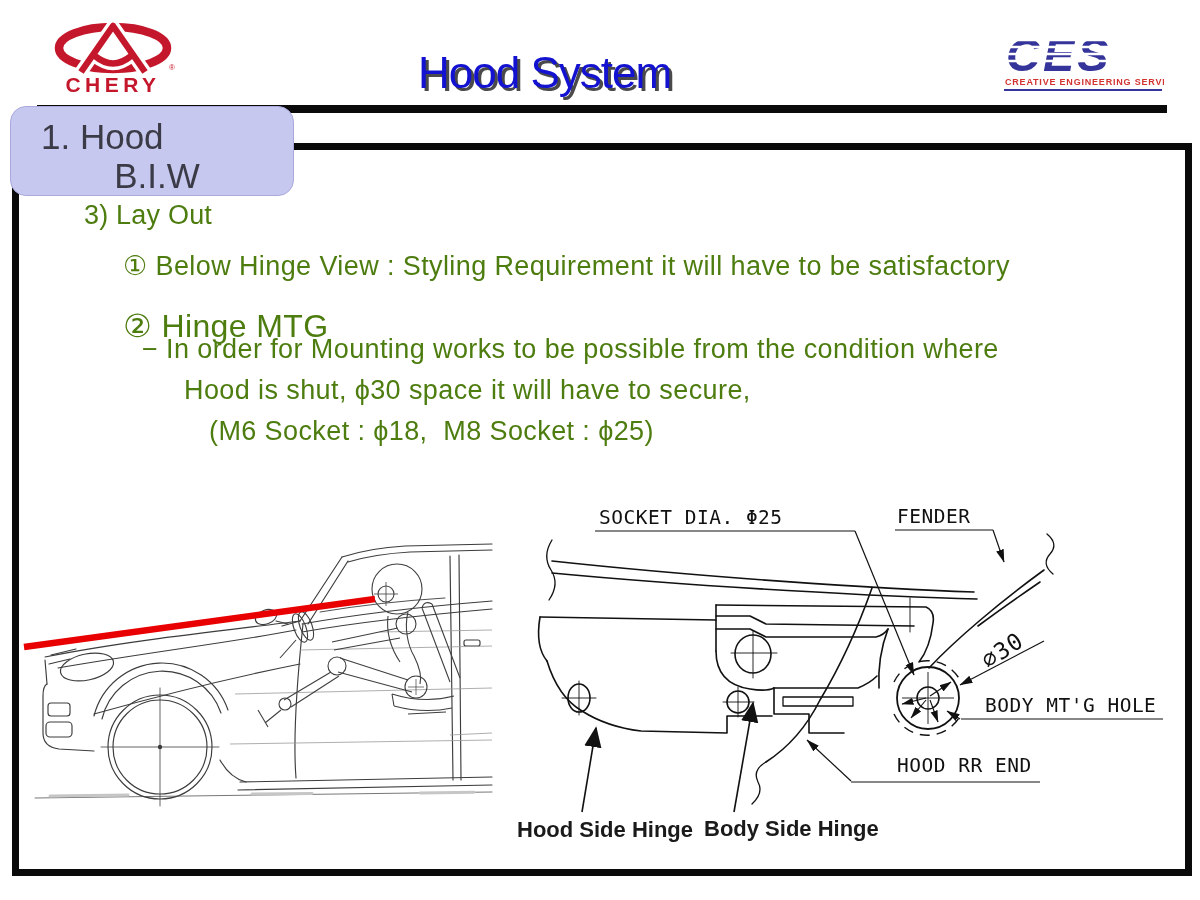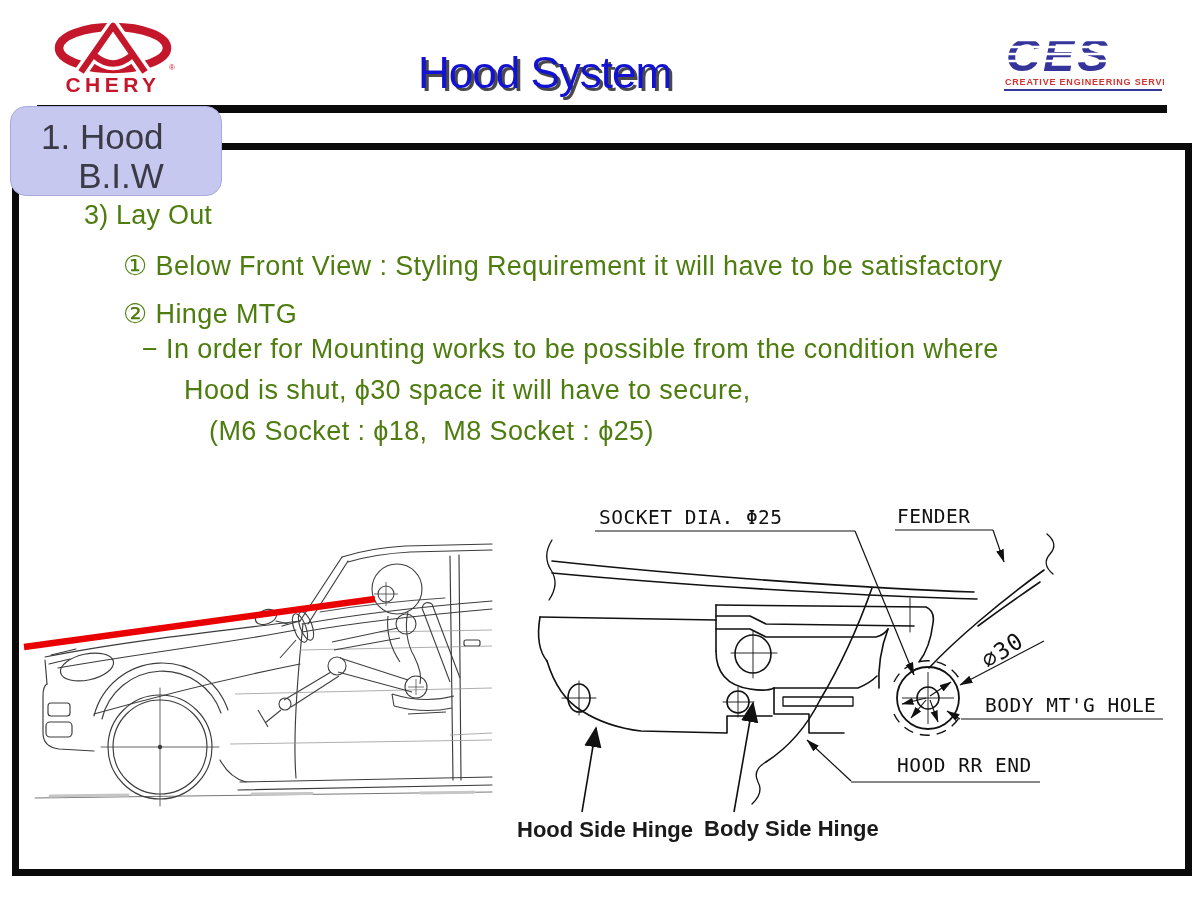--- a/index.html
+++ b/index.html
@@ -20,33 +20,33 @@
   .header-rule{left:37px;top:105px;width:1130px;height:8px;background:#0a0a0a;}
 
   
   .frame{
     left:12px;top:143px;width:1180px;height:733px;
     border:7px solid #0a0a0a;box-sizing:border-box;background:transparent;
   }
 
   
   .tag-box{
-    left:10px;top:106px;width:212px;height:90px;
+    left:10px;top:106px;width:284px;height:90px;
     background:#c7c8ef;border:1px solid #a9aadc;border-radius:16px;
     box-sizing:border-box;padding-top:10px;z-index:6;
     color:#3b3b47;font-size:35px;line-height:39px;font-weight:500;
   }
   .tag-line1{padding-left:30px;white-space:pre;}
   .tag-line2{padding-left:10px;white-space:pre;text-align:center;}
 
   
   .bodyline{white-space:pre;color:#4d7c0f;}
   .heading   {left:84px; top:200px;font-size:27px;letter-spacing:0.2px;}
   .item-1    {left:123px;top:250px;font-size:27px;letter-spacing:0.4px;}
-  .item-2    {left:123px;top:298px;font-size:27px;letter-spacing:0.4px;text-align:center;}
+  .item-2    {left:123px;top:307px;font-size:32px;letter-spacing:0.4px;text-align:center;}
   .note-1    {left:142px;top:334px;font-size:27px;letter-spacing:0.4px;}
   .note-2    {left:184px;top:375px;font-size:27px;letter-spacing:0.4px;}
   .note-3    {left:197px;top:416px;font-size:27px;letter-spacing:0.4px;margin-left:12px;}
 
   svg text{user-select:none;}
   .cad{font-family:"DejaVu Sans Mono",monospace;fill:#111;}
   .boldlbl{font-family:"Liberation Sans","DejaVu Sans",sans-serif;font-weight:600;fill:#1a1a1a;}
 </style>
 </head>
 <body>
@@ -82,21 +82,21 @@
 <div class="abs header-rule"></div>
 
 <div class="abs frame"></div>
 
 <div class="abs tag-box">
   <div class="tag-line1">1. Hood</div>
   <div class="tag-line2">B.I.W</div>
 </div>
 
 <div class="abs bodyline heading">3) Lay Out</div>
-<div class="abs bodyline item-1">① Below Front View : Styling Requirement it will have to be satisfactory</div>
+<div class="abs bodyline item-1">① Below Hinge View : Styling Requirement it will have to be satisfactory</div>
 <div class="abs bodyline item-2">② Hinge MTG</div>
 <div class="abs bodyline note-1">− In order for Mounting works to be possible from the condition where</div>
 <div class="abs bodyline note-2">Hood is shut, ϕ30 space it will have to secure,</div>
 <div class="abs bodyline note-3">(M6 Socket : ϕ18,  M8 Socket : ϕ25)</div>
 
 <svg class="abs" style="left:15px;top:525px;" width="485" height="330" viewBox="15 525 485 330">
   <g fill="none" stroke="#3c3c3c" stroke-width="1.15" stroke-linecap="round">
 
     <path d="M 35,798 L 492,792" stroke="#777" stroke-width="1"></path>
     <path d="M 50,796 L 128,795 M 252,794 L 312,793.5 M 420,793 L 474,792.3" stroke="#c6c6c6" stroke-width="3"></path>

